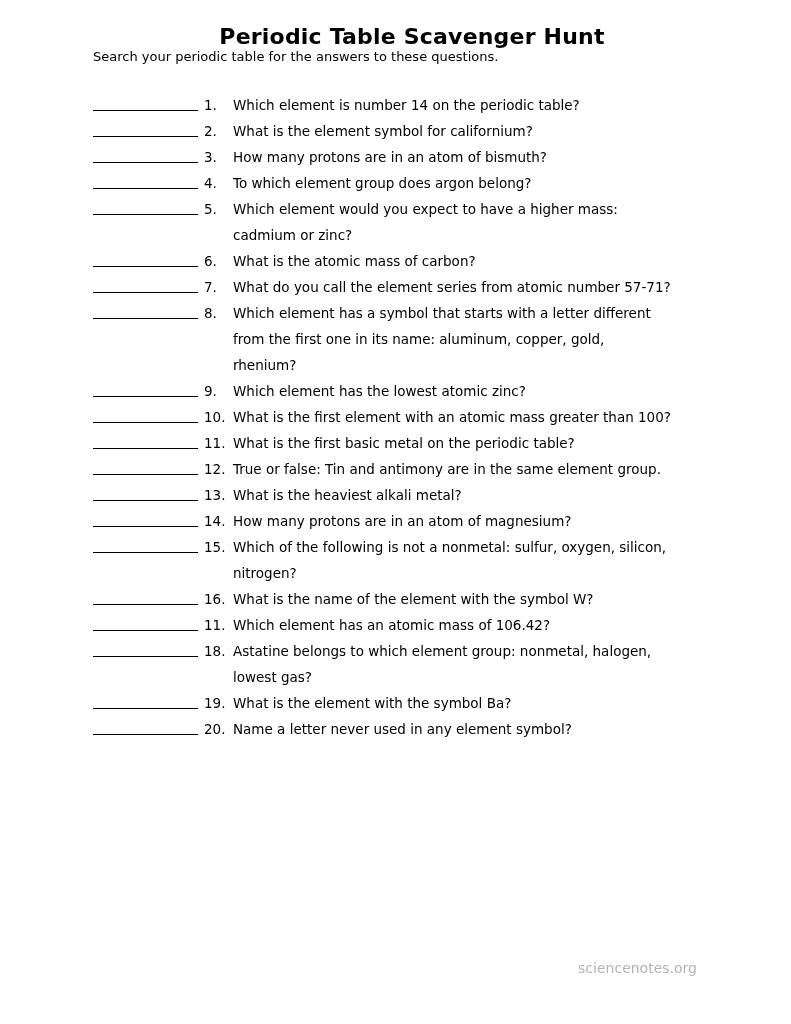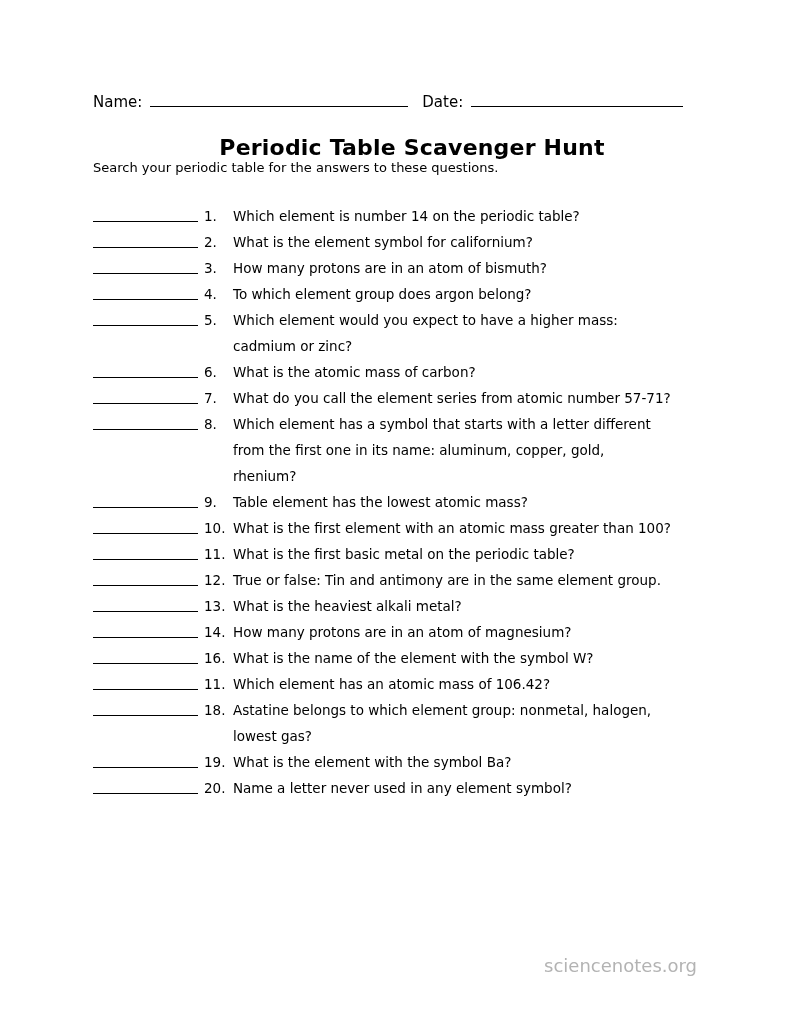--- a/index.html
+++ b/index.html
@@ -84,36 +84,30 @@
   .q-cont {
     padding-left: 140px;
     line-height: 26px;
   }
 
   
   .footer {
     position: absolute;
     right: 94px;
     bottom: 48px;
-    font-size: 18px;
+    font-size: 14px;
     color: #b3b3b3;
   }
 </style>
 </head>
 <body>
 
 <div class="page">
   <div class="content">
 
-    <div class="name-date-row">
-      <span class="nd-label">Name:</span>
-      <span class="blank-line name-blank"></span>
-      <span class="nd-label date-label">Date:</span>
-      <span class="blank-line date-blank"></span>
-    </div>
 
     <div class="title">Periodic Table Scavenger Hunt</div>
 
     <div class="intro">Search your periodic table for the answers to these questions.</div>
 
     <div class="questions">
         <div>
           <div class="q-row">
             <span class="q-blank"></span>
             <span class="q-number">1.</span>
@@ -169,21 +163,21 @@
             <span class="q-number">8.</span>
             <span class="q-text">Which element has a symbol that starts with a letter different</span>
           </div>
           <div class="q-cont">from the first one in its name: aluminum, copper, gold,</div>
           <div class="q-cont">rhenium?</div>
         </div>
         <div>
           <div class="q-row">
             <span class="q-blank"></span>
             <span class="q-number">9.</span>
-            <span class="q-text">Table element has the lowest atomic mass?</span>
+            <span class="q-text">Which element has the lowest atomic zinc?</span>
           </div>
         </div>
         <div>
           <div class="q-row">
             <span class="q-blank"></span>
             <span class="q-number">10.</span>
             <span class="q-text">What is the first element with an atomic mass greater than 100?</span>
           </div>
         </div>
         <div>
@@ -210,20 +204,28 @@
         <div>
           <div class="q-row">
             <span class="q-blank"></span>
             <span class="q-number">14.</span>
             <span class="q-text">How many protons are in an atom of magnesium?</span>
           </div>
         </div>
         <div>
           <div class="q-row">
             <span class="q-blank"></span>
+            <span class="q-number">15.</span>
+            <span class="q-text">Which of the following is not a nonmetal: sulfur, oxygen, silicon,</span>
+          </div>
+          <div class="q-cont">nitrogen?</div>
+        </div>
+        <div>
+          <div class="q-row">
+            <span class="q-blank"></span>
             <span class="q-number">16.</span>
             <span class="q-text">What is the name of the element with the symbol W?</span>
           </div>
         </div>
         <div>
           <div class="q-row">
             <span class="q-blank"></span>
             <span class="q-number">11.</span>
             <span class="q-text">Which element has an atomic mass of 106.42?</span>
           </div>

